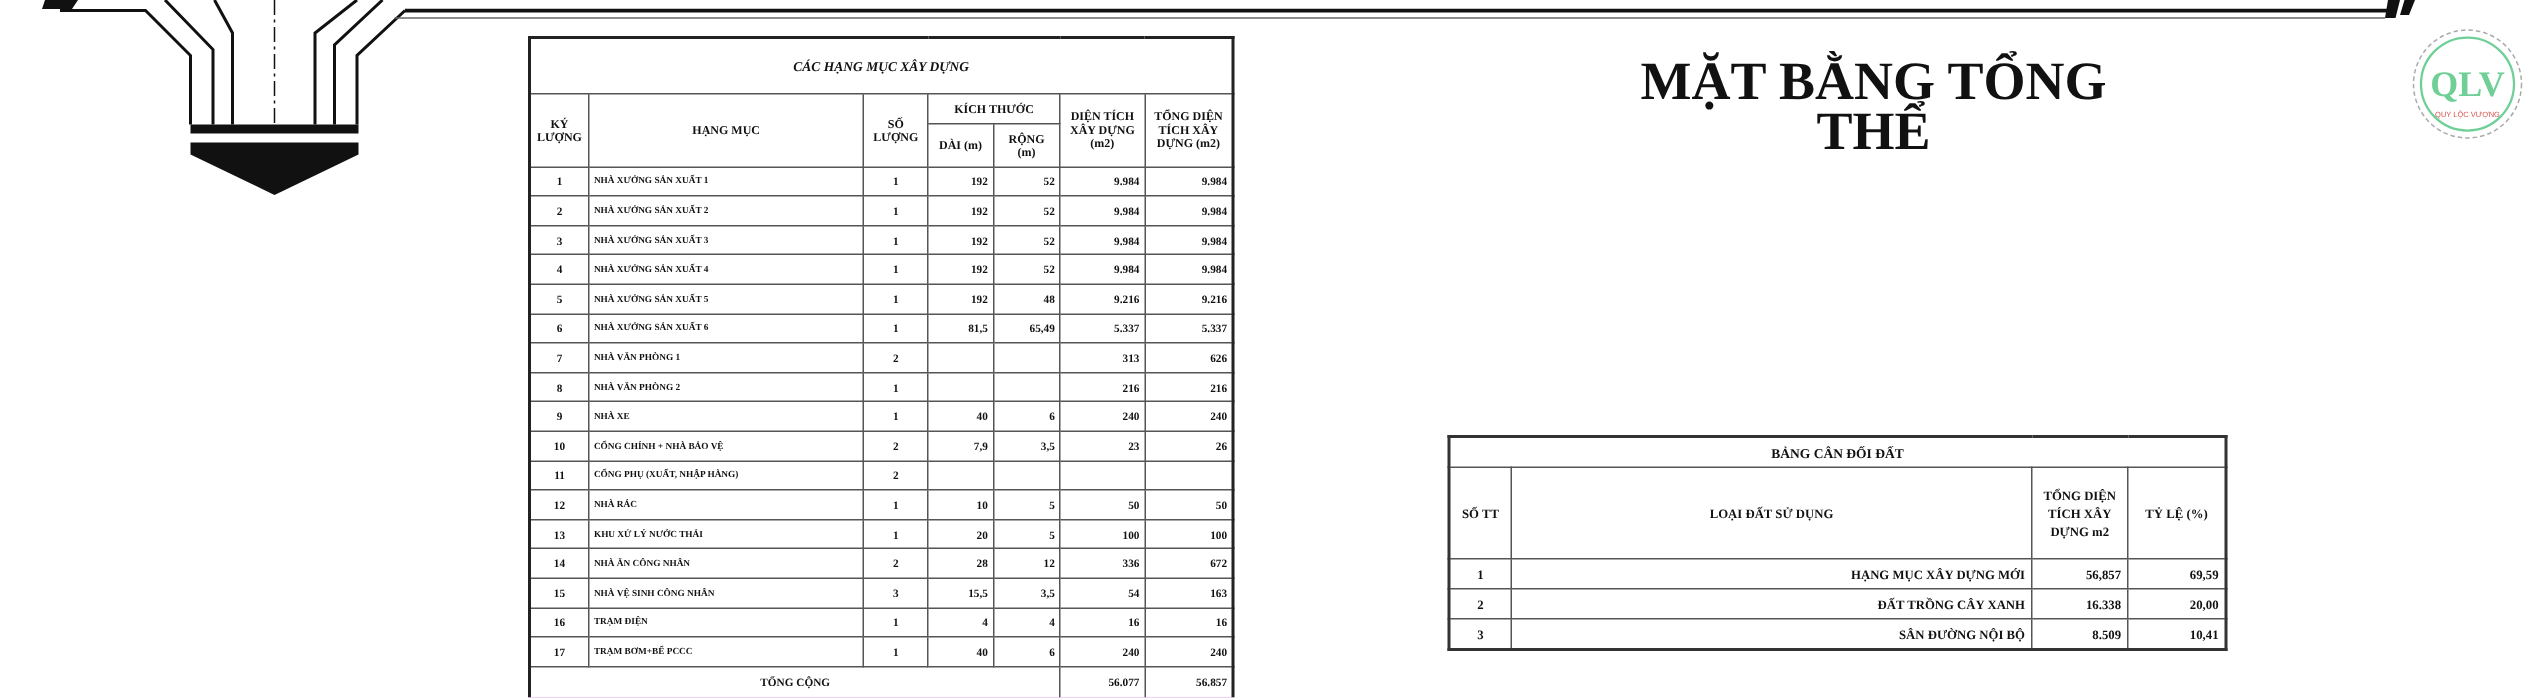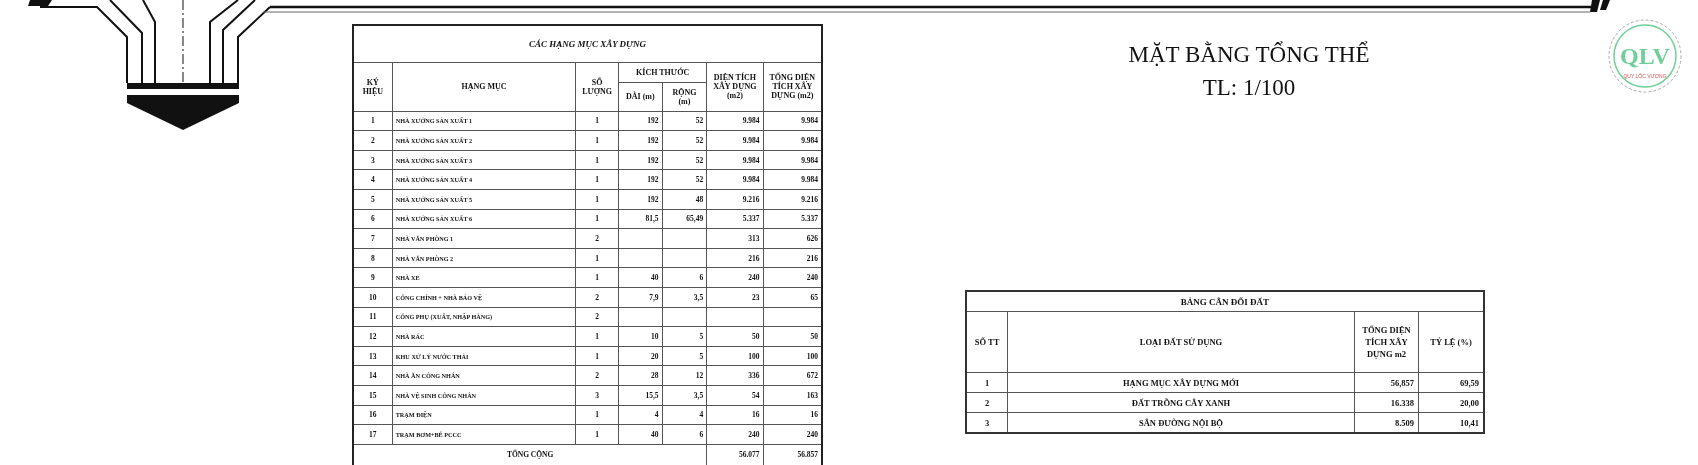--- a/index.html
+++ b/index.html
@@ -7,29 +7,29 @@
   .drawing { position:absolute; left:0; top:0; }
   .t1 { position:absolute; left:352px; top:24px; width:471px; border-collapse:collapse; font-size:7.5px; font-weight:bold; }
   .t1 td, .t1 th { border:1px solid #555; padding:0 3px; height:18.6px; line-height:9px; }
   .t1 .title-row td { height:36px; text-align:center; font-size:9px;font-style:italic; }
   .t1 th { text-align:center; font-size:8px; }
   .t1 .c { text-align:center; }
   .t1 .r { text-align:right; }
   .t1 .l { text-align:left; font-size:6.2px; }
   .t1 .total td { height:20px; border-bottom:2px solid #d946ef; }
   .t1 { border:2px solid #222; }
-  .main-title { position:absolute; left:1073px; top:38px; width:352px; text-align:center; font-size:23px; font-weight:normal; line-height:33px; }
+  .main-title { position:absolute; left:1073px; top:38px; width:352px; text-align:center; font-size:36px; font-weight:bold; line-height:33px; }
   .t2 { position:absolute; left:965px; top:290px; width:520px; border-collapse:collapse; font-size:8.5px; font-weight:bold; border:2px solid #333; }
   .t2 td, .t2 th { border:1px solid #555; padding:0 4px; height:19px; }
   .t2 .title-row td { text-align:center; height:19px; font-size:9px; }
   .t2 th { text-align:center; font-size:8.5px; line-height:12px; }
   .t2 .hdr th { height:60px; }
   .t2 .c { text-align:center; }
   .t2 .r { text-align:right; }
-  .t2 .l { text-align:center; }
+  .t2 .l { text-align:right; }
   .logo { position:absolute; left:1605px; top:16px; width:80px; height:80px; }
 </style>
 </head>
 <body>
 
 <svg class="drawing" width="1698" height="140" viewBox="0 0 1698 140">
   <g fill="none" stroke="#111" stroke-width="2">
 
     <polyline points="40,7 97,7 127,37 127,83"></polyline>
     <polyline points="110,0 142,33 142,83"></polyline>
@@ -47,21 +47,21 @@
   <polygon points="1592,0 1600,0 1597,12 1590,12" fill="#111"></polygon>
   <polygon points="1603,0 1610,0 1606,10 1600,10" fill="#111"></polygon>
 </svg>
 
 <table class="t1">
   <tbody>
       <tr class="title-row">
     <td colspan="8">CÁC HẠNG MỤC XÂY DỰNG</td>
   </tr>
   <tr>
-    <th rowspan="2" style="width:32px">KÝ HIỆU</th>
+    <th rowspan="2" style="width:32px">KÝ LƯỢNG</th>
     <th rowspan="2" style="width:180px">HẠNG MỤC</th>
     <th rowspan="2" style="width:36px">SỐ LƯỢNG</th>
     <th colspan="2">KÍCH THƯỚC</th>
     <th rowspan="2" style="width:50px">DIỆN TÍCH XÂY DỰNG (m2)</th>
     <th rowspan="2" style="width:52px">TỔNG DIỆN TÍCH XÂY DỰNG (m2)</th>
   </tr>
   <tr>
     <th style="width:37px;height:28px">DÀI (m)</th>
     <th style="width:38px">RỘNG (m)</th>
   </tr>
@@ -148,21 +148,21 @@
         <td class="r">240</td>
         <td class="r">240</td>
       </tr>
       <tr>
         <td class="c">10</td>
         <td class="l">CỔNG CHÍNH + NHÀ BẢO VỆ</td>
         <td class="c">2</td>
         <td class="r">7,9</td>
         <td class="r">3,5</td>
         <td class="r">23</td>
-        <td class="r">65</td>
+        <td class="r">26</td>
       </tr>
       <tr>
         <td class="c">11</td>
         <td class="l">CỔNG PHỤ (XUẤT, NHẬP HÀNG)</td>
         <td class="c">2</td>
         <td class="r"></td>
         <td class="r"></td>
         <td class="r"></td>
         <td class="r"></td>
       </tr>
@@ -225,21 +225,20 @@
       <tr class="total">
     <td colspan="5" class="c">TỔNG CỘNG</td>
     <td class="r">56.077</td>
     <td class="r">56.857</td>
   </tr>
 </tbody>
   </table>
 
 <div class="main-title">
   <div>MẶT BẰNG TỔNG THỂ</div>
-  <div>TL: 1/100</div>
 </div>
 
 <svg class="logo" viewBox="0 0 80 80">
   <circle cx="40" cy="40" r="36" fill="none" stroke="#aaa" stroke-width="1" stroke-dasharray="3,2"></circle>
   <circle cx="40" cy="40" r="31" fill="none" stroke="#6fcf97" stroke-width="1.5"></circle>
   <text x="40" y="48" text-anchor="middle" font-family="Liberation Serif, serif" font-weight="bold" font-size="24" fill="#6fcf97">QLV</text>
   <text x="40" y="62" text-anchor="middle" font-family="Liberation Sans, sans-serif" font-size="5" fill="#d9534f">QUY LỘC VƯỢNG</text>
 </svg>
 
 <table class="t2">

